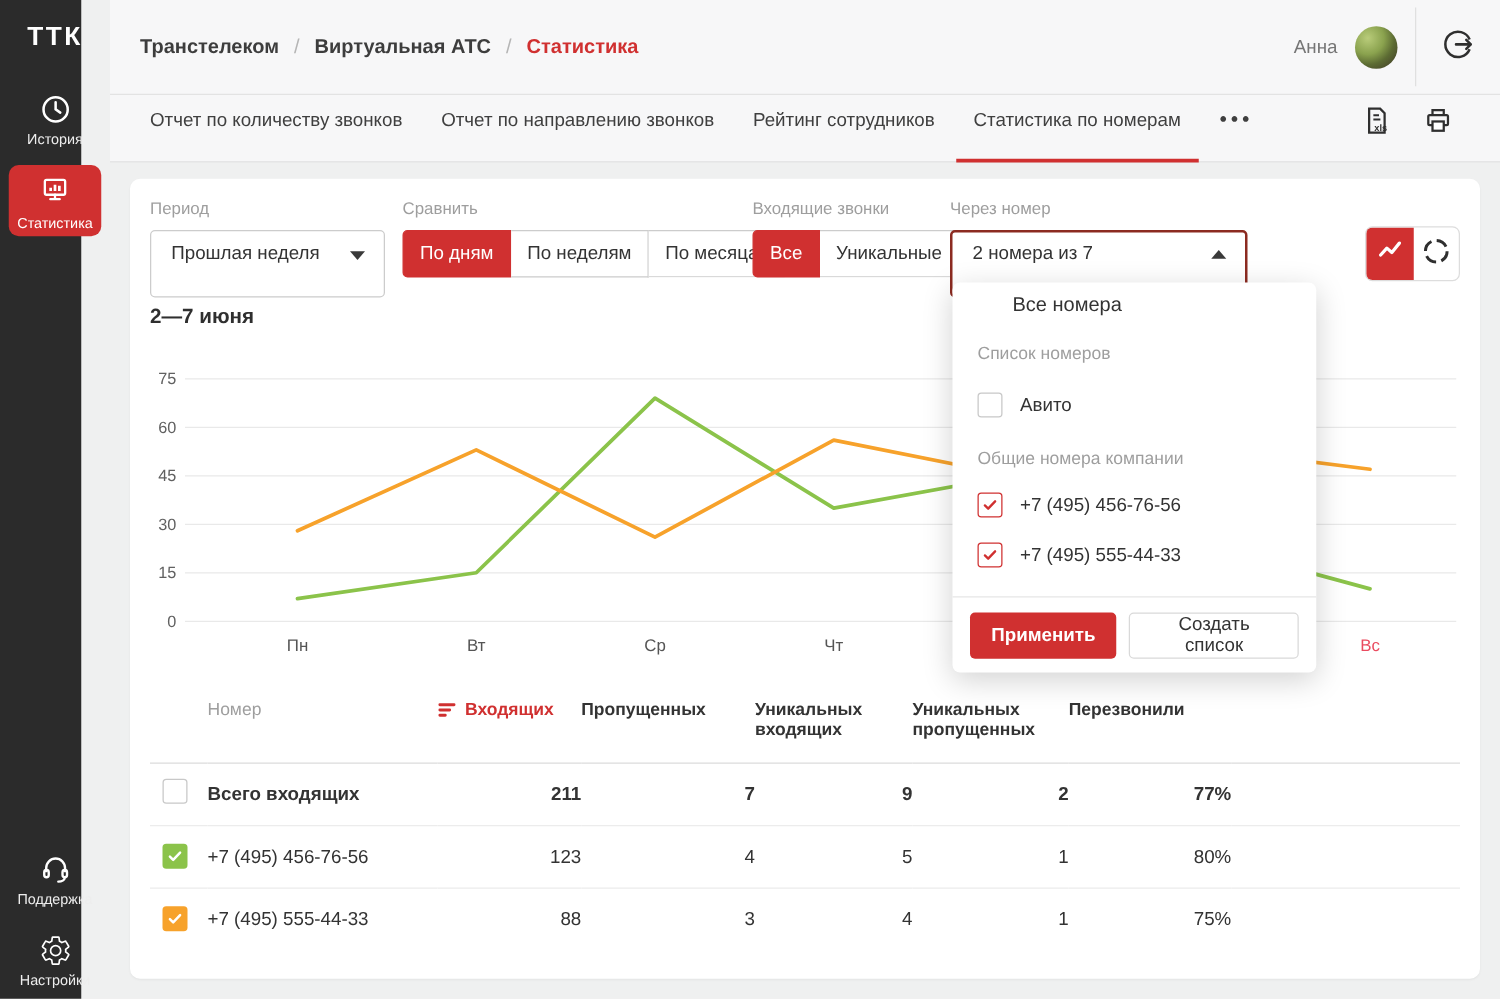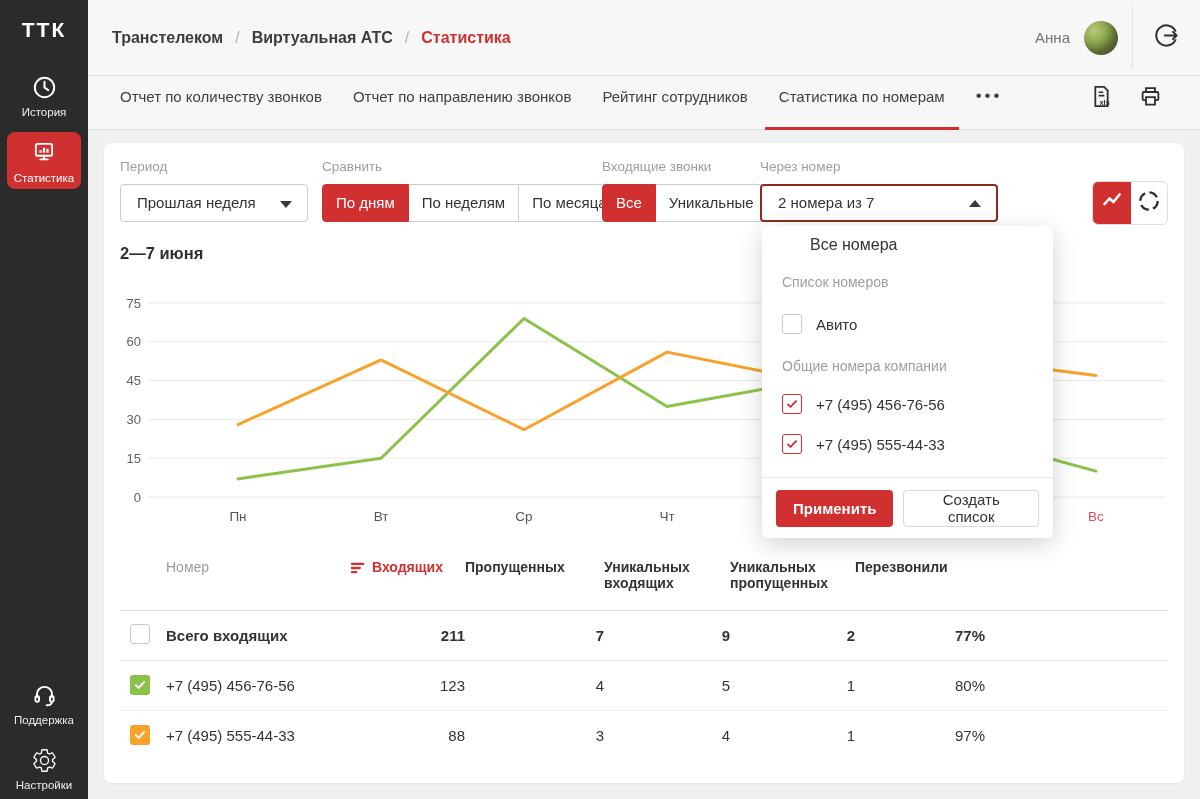--- a/index.html
+++ b/index.html
@@ -8,21 +8,21 @@
     background:#eff0f0; color:#333; }
 
   :root{
     --accent:#d03030;
     --accent-dark-border:#8c2b21;
     --weekend:#ea4b5f;
     --sidebar-bg:#2b2b2b;
   }
 
   
-  .sidebar{ position:absolute; left:0; top:0; width:88px; height:799px;
+  .sidebar{ position:absolute; left:0; top:0; width:65px; height:799px;
     background:var(--sidebar-bg); z-index:60; }
   .logo{ position:absolute; top:18px; left:0; width:88px; text-align:center;
     color:#fff; font-weight:bold; font-size:21px; letter-spacing:2px; }
   .side-item{ position:absolute; left:0; width:88px; text-align:center; cursor:pointer; }
   .side-item .lbl{ display:block; color:#ededed; font-size:11.5px; margin-top:5px; }
   .si-history{ top:74px; }
   .si-support{ top:682px; }
   .si-settings{ top:747px; }
   .side-item svg{ display:block; margin:0 auto; }
   .si-stats{ position:absolute; top:132px; left:7px; width:74px; height:57px;
@@ -58,21 +58,21 @@
   
   .main{ position:absolute; left:88px; top:130px; width:1112px; height:669px; background:#eff0f0; }
   .card{ position:absolute; left:16px; top:13px; width:1080px; height:640px;
     background:#fff; border-radius:8px; box-shadow:0 1px 2px rgba(0,0,0,.05); }
 
   
   .fg{ position:absolute; top:16px; }
   .fg-label{ font-size:13.5px; color:#9e9e9e; margin-bottom:10px; }
   .fg-period{ left:16px; }  .fg-compare{ left:218px; }
   .fg-incoming{ left:498px; } .fg-via{ left:656px; }
-  .select{ position:relative; height:38px; background:#fff; border:1px solid #ccc;
+  .select{ position:relative; height:54px; background:#fff; border:1px solid #ccc;
     border-radius:4px; font-size:15px; color:#333; line-height:36px; padding-left:16px;
     cursor:pointer; }
   .select-period{ width:188px; }
   .select-via{ width:238px; border:2px solid var(--accent-dark-border); line-height:34px; }
   .caret-down{ position:absolute; right:15px; top:16px; width:0; height:0;
     border-left:6px solid transparent; border-right:6px solid transparent; border-top:7px solid #3a3a3a; }
   .caret-up{ position:absolute; right:15px; top:14px; width:0; height:0;
     border-left:6px solid transparent; border-right:6px solid transparent; border-bottom:7px solid #3a3a3a; }
   .seg-group{ display:inline-flex; }
   .seg{ height:38px; line-height:36px; padding:0 13px; background:#fff; font-size:15px;
@@ -359,21 +359,21 @@
           <td class="c-cb"><span class="cb colored" style="background: rgb(247, 162, 43);">
                 <svg width="14" height="14" viewBox="0 0 24 24" fill="none" stroke="#fff" stroke-width="3.4" stroke-linecap="round" stroke-linejoin="round">
                   <path d="M5 12.5l4.5 4.5L19 7"></path>
                 </svg>
               </span></td>
           <td class="c-num">+7 (495) 555-44-33</td>
           <td>88</td>
           <td>3</td>
           <td>4</td>
           <td>1</td>
-          <td>97%</td>
+          <td>75%</td>
           <td></td>
         </tr>
       </tbody>
     </table>
   </section>
 </main>
 
 <div class="dd">
   <div class="dd-all">Все номера</div>
 

